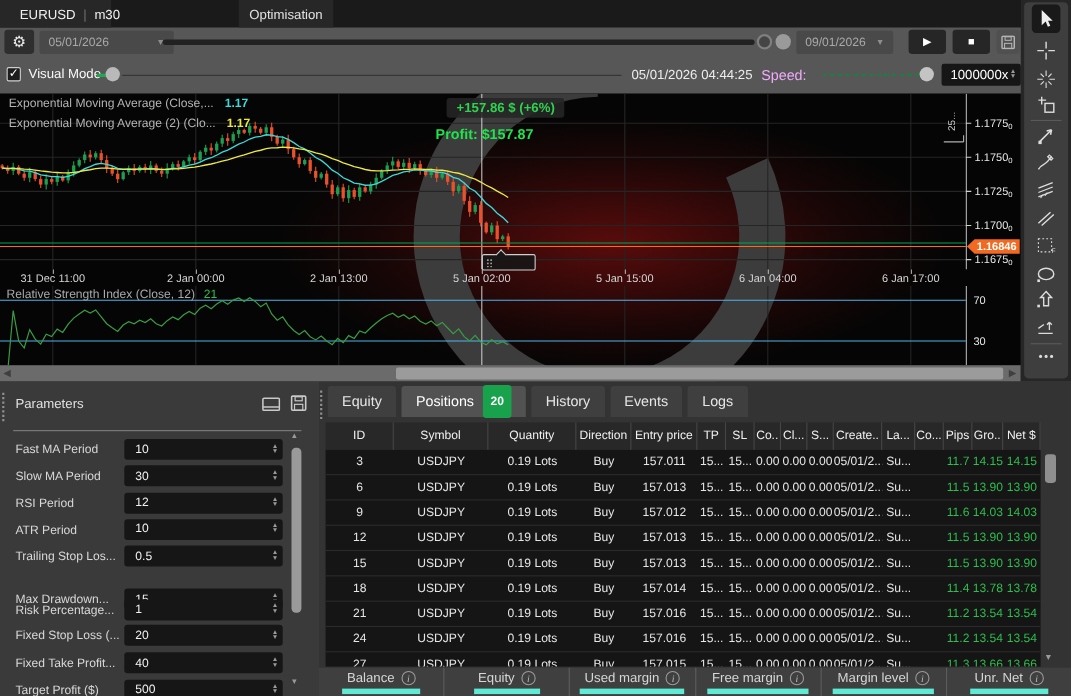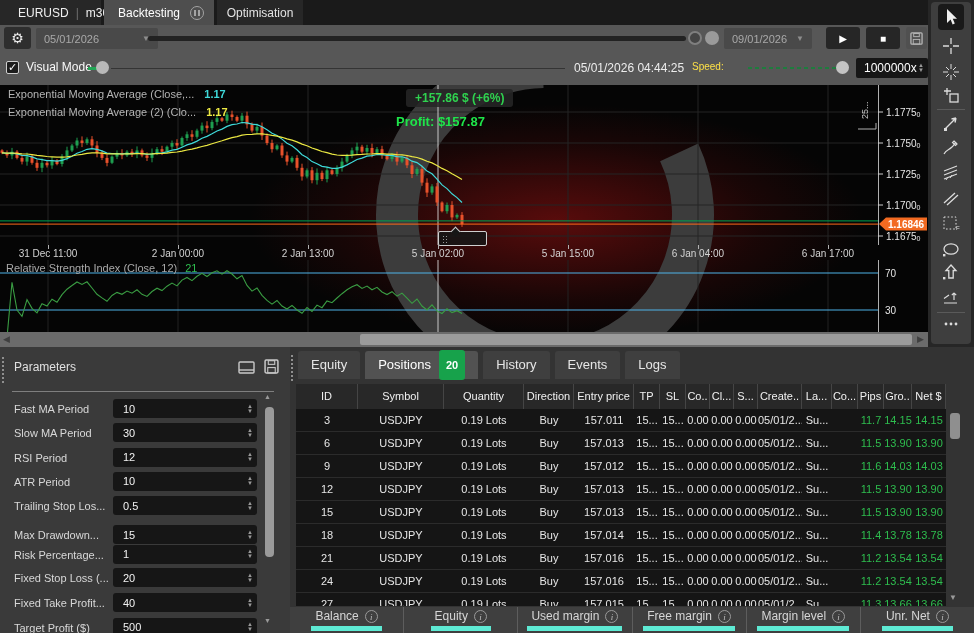--- a/index.html
+++ b/index.html
@@ -39,21 +39,21 @@
               display:flex; align-items:center; justify-content:center; }
 
   
   .vm-check { left:6px; top:61px; width:13px; height:13px; background:#1d1d1d; border:1px solid #cfcfcf;
               border-radius:2px; color:#fff; font-size:11px; line-height:11px; text-align:center; }
   .vm-label { left:26px; top:60px; font-size:12px; color:#fafafa; }
   .vm-green { left:88px; top:67px; width:9px; height:3px; background:#21a654; }
   .vm-knob  { left:96px; top:61px; width:13px; height:13px; background:#b9b9b9; border-radius:50%; }
   .vm-track { left:111px; top:68px; width:454px; height:1px; background:#343434; }
   .cur-dt { left:574px; top:61px; font-size:12px; color:#ececec; }
-  .speed-lb { left:692px; top:61px; font-size:10px; color:#fde047; }
+  .speed-lb { left:692px; top:61px; font-size:13px; color:#f0abfc; }
   .speed-dash { left:748px; top:67px; width:90px; height:2px;
       background:repeating-linear-gradient(90deg,#1f7c3e 0 4px,transparent 4px 7px); }
   .speed-knob { left:836px; top:61px; width:13px; height:13px; background:#c4c4c4; border-radius:50%; }
   .speed-box { left:856px; top:58px; width:72px; height:20px; background:#161616; border-radius:2px;
                display:flex; align-items:center; }
   .speed-box .val { font-size:12px; color:#fff; margin-left:8px; }
   .spin { margin-left:auto; margin-right:4px; display:flex; flex-direction:column; line-height:5px;
           font-size:6px; color:#9a9a9a; }
 
   
@@ -133,27 +133,20 @@
 <body>
 
 <div class="app">
 
   <div class="abs topbar">
     <div class="abs ttab tab-symbol">
       <span class="dot"></span>
       <span>EURUSD</span>
       <span class="sep">|</span>
       <span>m30</span>
-    </div>
-    <div class="abs ttab tab-back">
-      <span>Backtesting</span>
-      <span class="pause-ic">
-          <i></i>
-          <i></i>
-        </span>
     </div>
     <div class="abs ttab tab-opt">
       <span>Optimisation</span>
     </div>
   </div>
 
   <div class="abs gear-btn">
       <span>⚙</span>
     </div>
   <div class="abs dselect ds-start">
@@ -621,21 +614,21 @@
         <div class="abs p-row" style="top: 149.2px;">
           <span class="lb">Trailing Stop Los...</span>
           <div class="p-box">
             <span class="v">0.5</span>
             <span class="spin">
               <span>▲</span>
               <span>▼</span>
             </span>
           </div>
         </div>
-        <div class="abs p-row" style="top: 178px; text-align: right;">
+        <div class="abs p-row" style="top: 188px; text-align: right;">
           <span class="lb">Max Drawdown...</span>
           <div class="p-box">
             <span class="v">15</span>
             <span class="spin">
               <span>▲</span>
               <span>▼</span>
             </span>
           </div>
         </div>
         <div class="abs p-row" style="top: 197.8px;">

